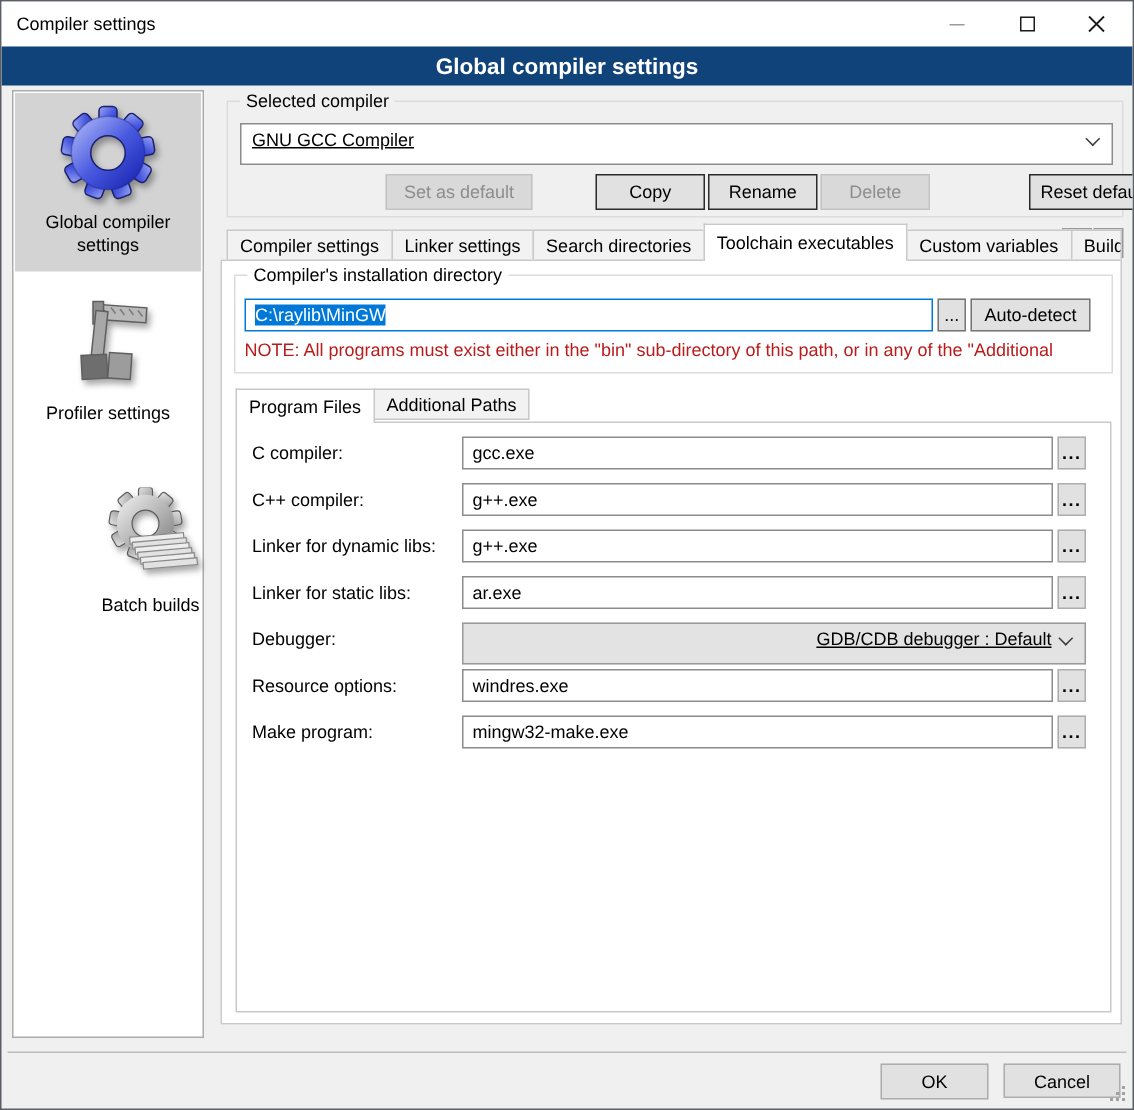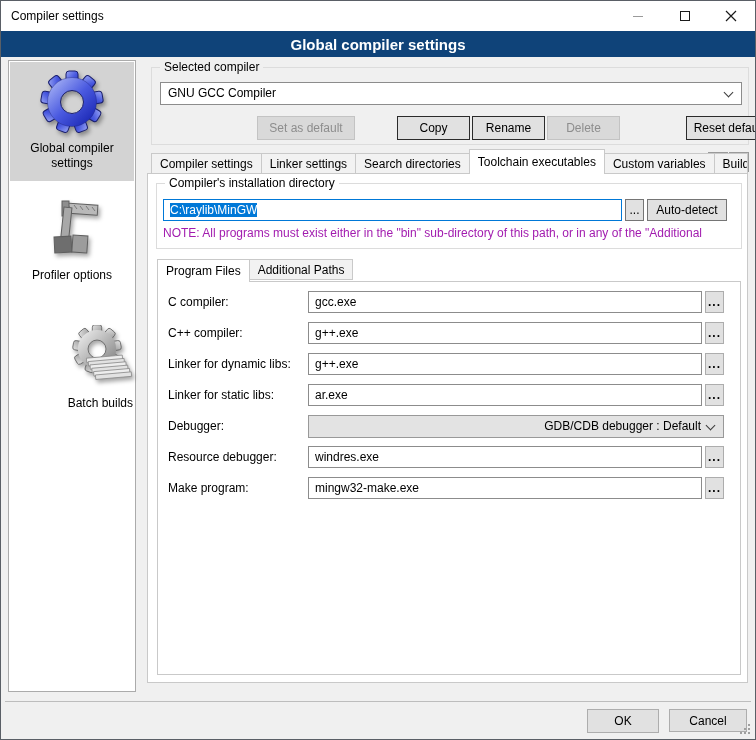--- a/index.html
+++ b/index.html
@@ -31,21 +31,21 @@
   .glabel { position:absolute; top:-8px; left:8px; padding:0 4px; font-size:12px; }
   .on-gray { background:#f0f0f0; } .on-white { background:#ffffff; }
   
   .btn { position:absolute; display:flex; align-items:center; justify-content:center;
     background:#e1e1e1; border:1px solid #2b2b2b; font-size:12px; color:#000; cursor:default; }
   .btn.gray-border { border-color:#757575; }
   .btn.soft { border-color:#adadad; }
   .btn.disabled { background:#d9d9d9; border-color:#c3c3c3; color:#8d8d8d; }
   .tbox { position:absolute; background:#fff; border:1px solid #8c8c8c; font-size:12px;
     line-height:20px; height:22px; padding:0 6px; font-family:"Liberation Sans", sans-serif; }
-  .combo { position:absolute; height:23px; background:#fff; border:1px solid #8c8c8c; line-height:20px; padding:0 22px 7px 7px; cursor:default; }
+  .combo { position:absolute; height:28px; background:#fff; border:1px solid #8c8c8c; line-height:20px; padding:0 22px 7px 7px; cursor:default;text-decoration:underline; }
   .combo.graycombo { background:#e3e3e3; border-color:#999;text-align:right; }
   .chev { position:absolute; right:9px; top:6px; width:7px; height:7px; border-right:1.4px solid #3c3c3c; border-bottom:1.4px solid #3c3c3c; transform:rotate(45deg); }
   
   .tabstrip { position:absolute; display:flex; align-items:flex-end; }
   .tab { position:relative; height:21px; line-height:20px; padding:0 8px; background:#f2f2f2;
     border:1px solid #c9c9c9; white-space:nowrap; cursor:default; z-index:1; }
   .tab + .tab { margin-left:-1px; }
   .tab.active { height:25px; line-height:24px; background:#ffffff; border-bottom:none; z-index:3; }
   .tab.inner-active { height:23px; line-height:22px; background:#fff; border-bottom:none; z-index:3; }
   .tab.clipped { width:34px; overflow:hidden; padding:0 0 0 8px; }
@@ -53,21 +53,21 @@
   #tab-arrows { position:absolute; left:707px; top:151px; display:flex; gap:1px; }
   .arrowbtn { width:20px; height:20px; background:#f0f0f0; border:1px solid #9a9a9a;
     display:flex; align-items:center; justify-content:center; font-size:10px; color:#333; }
   
   #outer-page { position:absolute; left:146px; top:172px; width:601px; height:510px; background:#fff; border:1px solid #c9c9c9; z-index:2; }
   #inner-tabs { left:9px; top:85px; height:23px; position:absolute; display:flex; align-items:flex-start; z-index:2;}
   #inner-page { position:absolute; left:9px; top:107px; width:584px; height:394px; background:#fff; border:1px solid #c9c9c9; }
   
   #install-input { left:6px; top:15px; width:459px; border:1px solid #0078d7; }
   #install-input .sel { background:#0078d7; color:#fff; }
-  #note { position:absolute; left:6px; top:42px; width:578px; white-space:nowrap; overflow:hidden; color:#a21caf; }
+  #note { position:absolute; left:6px; top:42px; width:578px; white-space:nowrap; overflow:hidden; color:#b91c1c; }
   
   .row { position:absolute; left:0; width:100%; height:22px; }
   .flabel { position:absolute; left:10px; top:0; line-height:22px; }
   .finput { left:150px; width:394px; }
   .fcombo { left:150px; width:416px; }
   .mini { left:547px; top:0; width:19px; height:22px; font-weight:bold; letter-spacing:1px; }
   
   #footer-line { position:absolute; left:4px; right:4px; top:700px; height:1px; background:#bdbdbd; }
   #ok-btn { left:586px; top:708px; width:72px; height:24px; }
   #cancel-btn { left:668px; top:708px; width:78px; height:23px; }
@@ -133,21 +133,21 @@
       <svg class="icon64" viewBox="0 0 64 64">
         <g stroke="#5f5f5f" stroke-width="1">
           <rect x="26" y="6" width="32" height="10" fill="#b9b9b9" transform="rotate(4 26 6)"></rect>
           <path d="M28 8 l3 4 M34 8 l3 4 M40 9 l3 4 M46 9 l3 4 M52 10 l3 4" stroke="#7a7a7a" fill="none"></path>
           <rect x="22" y="4" width="7" height="15" fill="#8e8e8e"></rect>
           <rect x="24" y="10" width="8" height="30" fill="#a8a8a8" transform="rotate(6 24 10)"></rect>
           <rect x="14" y="40" width="17" height="16" fill="#6e6e6e" transform="rotate(-3 14 40)"></rect>
           <rect x="33" y="38" width="15" height="17" fill="#9c9c9c" transform="rotate(4 33 38)"></rect>
         </g>
       </svg>
-      <span class="lbl">Profiler options</span>
+      <span class="lbl">Profiler settings</span>
     </div>
     <div class="side-item" id="side-item-batch">
       <svg class="icon64" viewBox="0 0 64 64">
         <defs>
           <linearGradient id="gg1" x1="0" y1="0" x2="1" y2="1">
             <stop offset="0" stop-color="#e3e3e3"></stop>
               <stop offset="1" stop-color="#8c8c8c"></stop>
           </linearGradient>
         </defs>
         <g transform="translate(28,24) scale(0.78)" fill="url(#gg1)" stroke="#5c5c5c" stroke-width="1">
@@ -247,21 +247,21 @@
         <button class="btn soft mini">...</button>
       </div>
       <div class="row" style="top:133px;">
         <span class="flabel">Debugger:</span>
         <div class="combo graycombo fcombo">
           <span>GDB/CDB debugger : Default</span>
           <span class="chev"></span>
         </div>
       </div>
       <div class="row" style="top:164px;">
-        <span class="flabel">Resource debugger:</span>
+        <span class="flabel">Resource options:</span>
         <input class="tbox finput" value="windres.exe" style="">
         <button class="btn soft mini">...</button>
       </div>
       <div class="row" style="top:195px;">
         <span class="flabel">Make program:</span>
         <input class="tbox finput" value="mingw32-make.exe" style="">
         <button class="btn soft mini">...</button>
       </div>
     </div>
   </div>

